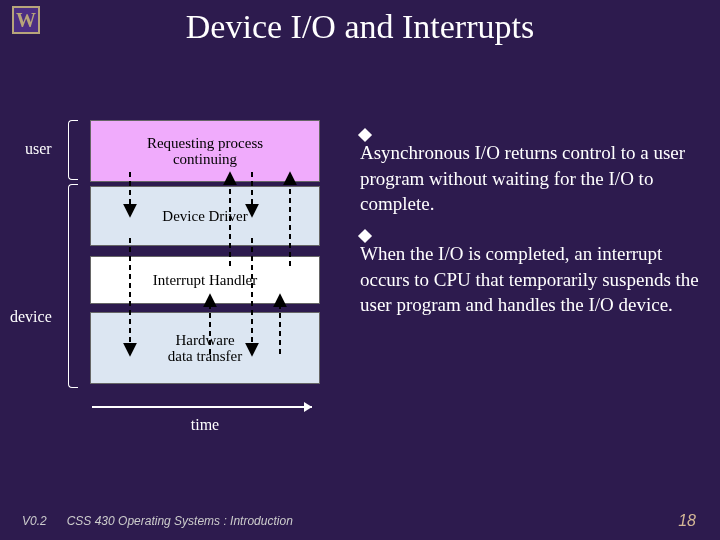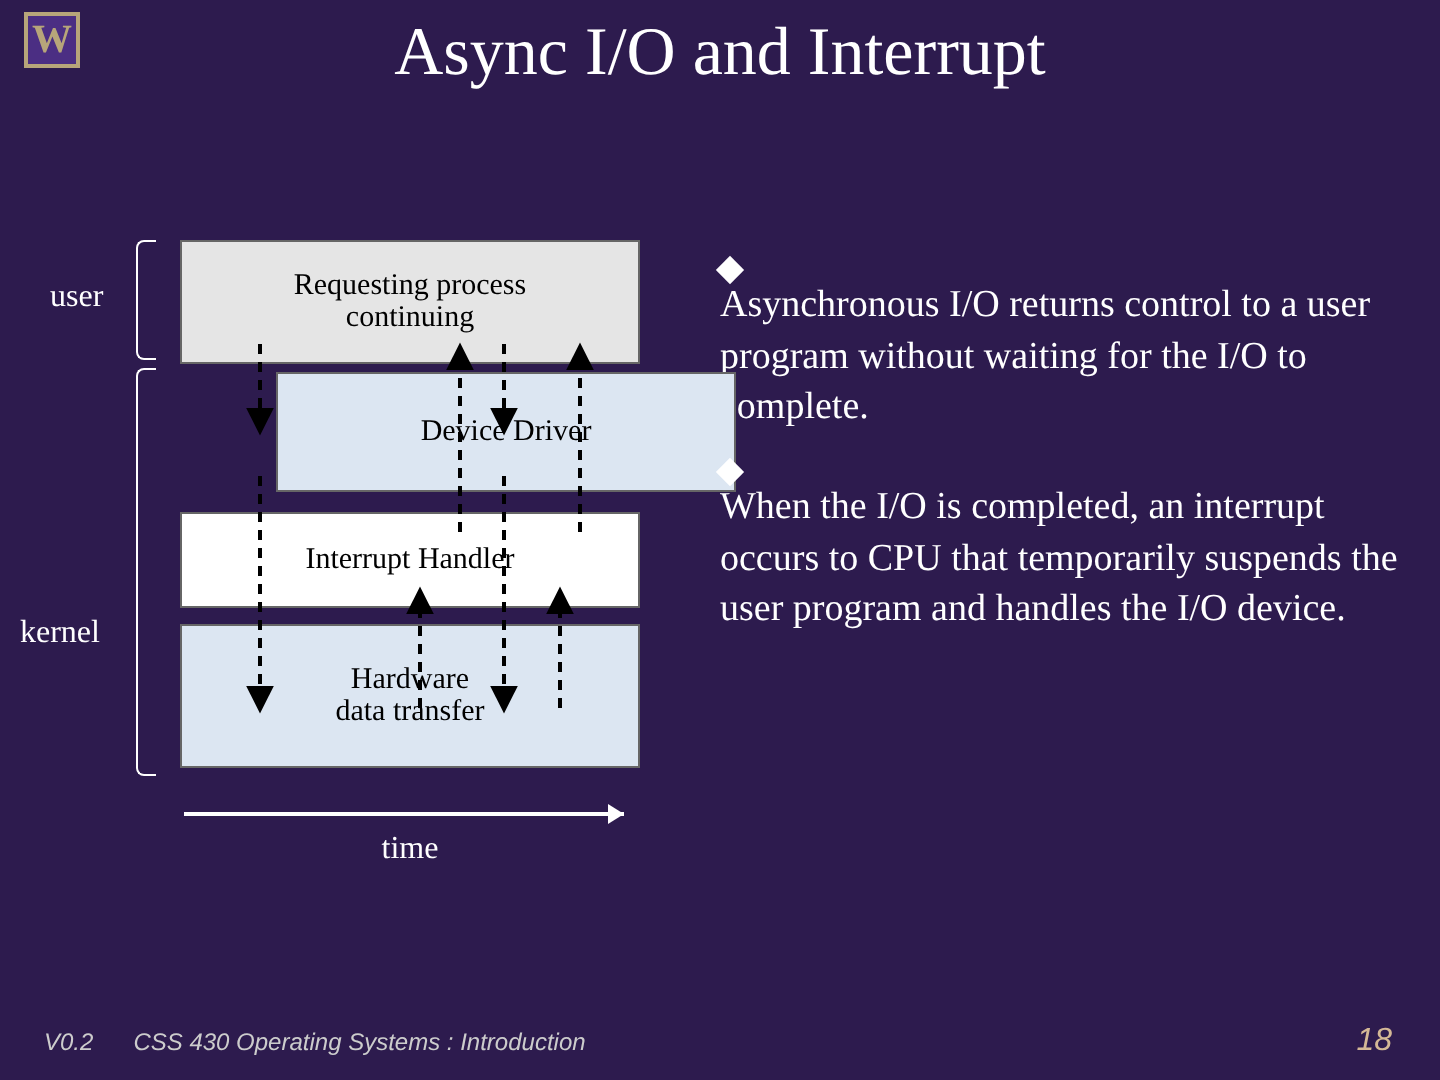--- a/index.html
+++ b/index.html
@@ -68,22 +68,22 @@
     border: 1.5px solid #666;
     color: #000;
     text-align: center;
     font-size: 15px;
     display: flex;
     align-items: center;
     justify-content: center;
     padding: 4px 6px;
     line-height: 1.1;
   }
-  .box.b0 { height: 62px; background: #e5e5e5; }
-  .box.b1 { height: 60px; background: #dce6f2; margin-top: 4px; margin-left: 48px; }
+  .box.b0 { height: 62px; background: #f0abfc; }
+  .box.b1 { height: 60px; background: #dce6f2; margin-top: 4px; }
   .box.b2 { height: 48px; background: #fff; margin-top: 10px; }
   .box.b3 { height: 72px; background: #dce6f2; margin-top: 8px; }
   .arrow-svg {
     position: absolute;
     left: 90px; top: 0;
     width: 230px; height: 270px;
     pointer-events: none;
   }
   .time-arrow {
     position: absolute;
@@ -131,26 +131,26 @@
     font-style: italic;
   }
   .footer .ver { margin-left: 22px; }
   .footer .course { margin-left: 20px; }
   .footer .page { margin-left: auto; margin-right: 24px; font-size: 16px; color: #d4b896; }
 </style>
 </head>
 <body>
 
 <div class="logo">W</div>
-<h1 class="title">Async I/O and Interrupt</h1>
+<h1 class="title">Device I/O and Interrupts</h1>
 
 <div class="content">
   <div class="diagram-area">
     <div class="side-label user">user</div>
-    <div class="side-label kernel">kernel</div>
+    <div class="side-label kernel">device</div>
     <div class="brace user"></div>
     <div class="brace kernel"></div>
 
     <div class="boxes">
       <div class="box b0">Requesting process<br>continuing</div>
       <div class="box b1">Device Driver</div>
       <div class="box b2">Interrupt Handler</div>
       <div class="box b3">Hardware<br>data transfer</div>
     </div>
 

